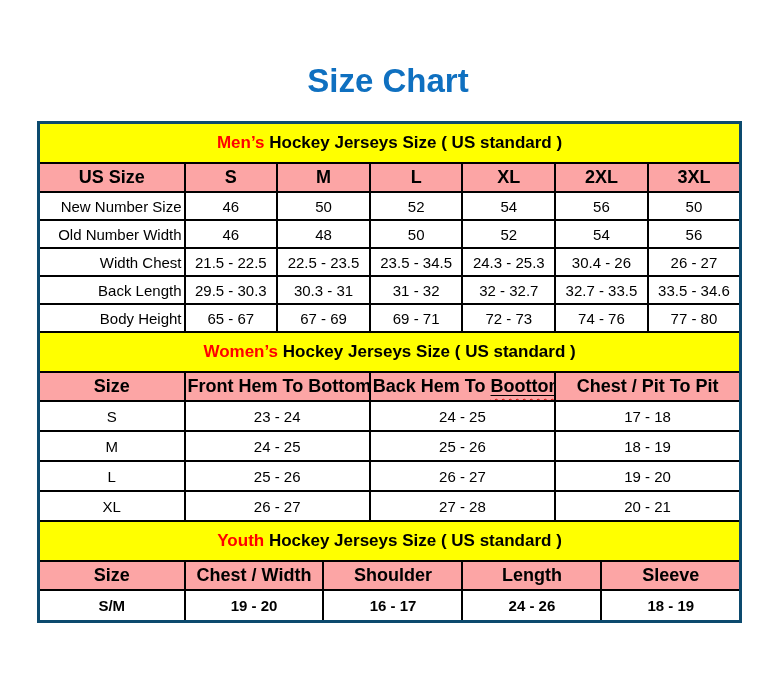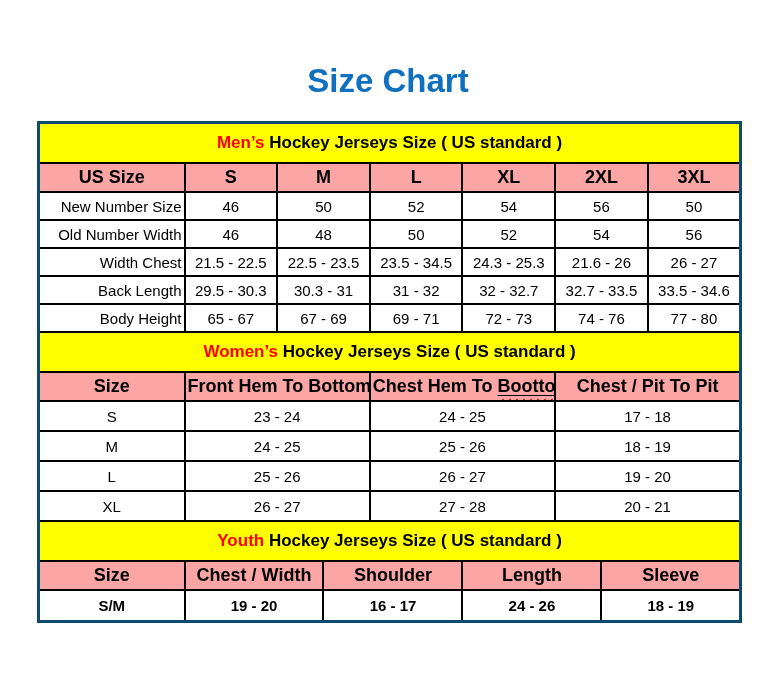--- a/index.html
+++ b/index.html
@@ -124,21 +124,21 @@
       <td colspan="2">52</td>
       <td colspan="2">54</td>
       <td colspan="2">56</td>
     </tr>
     <tr class="data-row mens-data">
       <td class="row-label-plain">Width Chest</td>
       <td colspan="2">21.5 - 22.5</td>
       <td colspan="2">22.5 - 23.5</td>
       <td colspan="2">23.5 - 34.5</td>
       <td colspan="2">24.3 - 25.3</td>
-      <td colspan="2">21.6 - 26</td>
+      <td colspan="2">30.4 - 26</td>
       <td colspan="2">26 - 27</td>
     </tr>
     <tr class="data-row mens-data">
       <td class="row-label-plain">Back Length</td>
       <td colspan="2">29.5 - 30.3</td>
       <td colspan="2">30.3 - 31</td>
       <td colspan="2">31 - 32</td>
       <td colspan="2">32 - 32.7</td>
       <td colspan="2">32.7 - 33.5</td>
       <td colspan="2">33.5 - 34.6</td>
@@ -152,21 +152,21 @@
       <td colspan="2">74 - 76</td>
       <td colspan="2">77 - 80</td>
     </tr>
 
     <tr class="band-row">
       <th colspan="13"><span class="band-accent">Women’s</span><span> Hockey Jerseys Size ( US standard )</span></th>
     </tr>
     <tr class="head-row">
       <th>Size</th>
       <th colspan="4">Front Hem To Bottom</th>
-      <th colspan="4"><span>Chest Hem To </span><span class="u-solid"><span class="u-wavy">Boottom</span></span></th>
+      <th colspan="4"><span>Back Hem To </span><span class="u-solid"><span class="u-wavy">Boottom</span></span></th>
       <th colspan="4">Chest / Pit To Pit</th>
     </tr>
     <tr class="data-row womens-data">
       <td class="row-label-bold">S</td>
       <td colspan="4">23 - 24</td>
       <td colspan="4">24 - 25</td>
       <td colspan="4">17 - 18</td>
     </tr>
     <tr class="data-row womens-data">
       <td class="row-label-bold">M</td>

